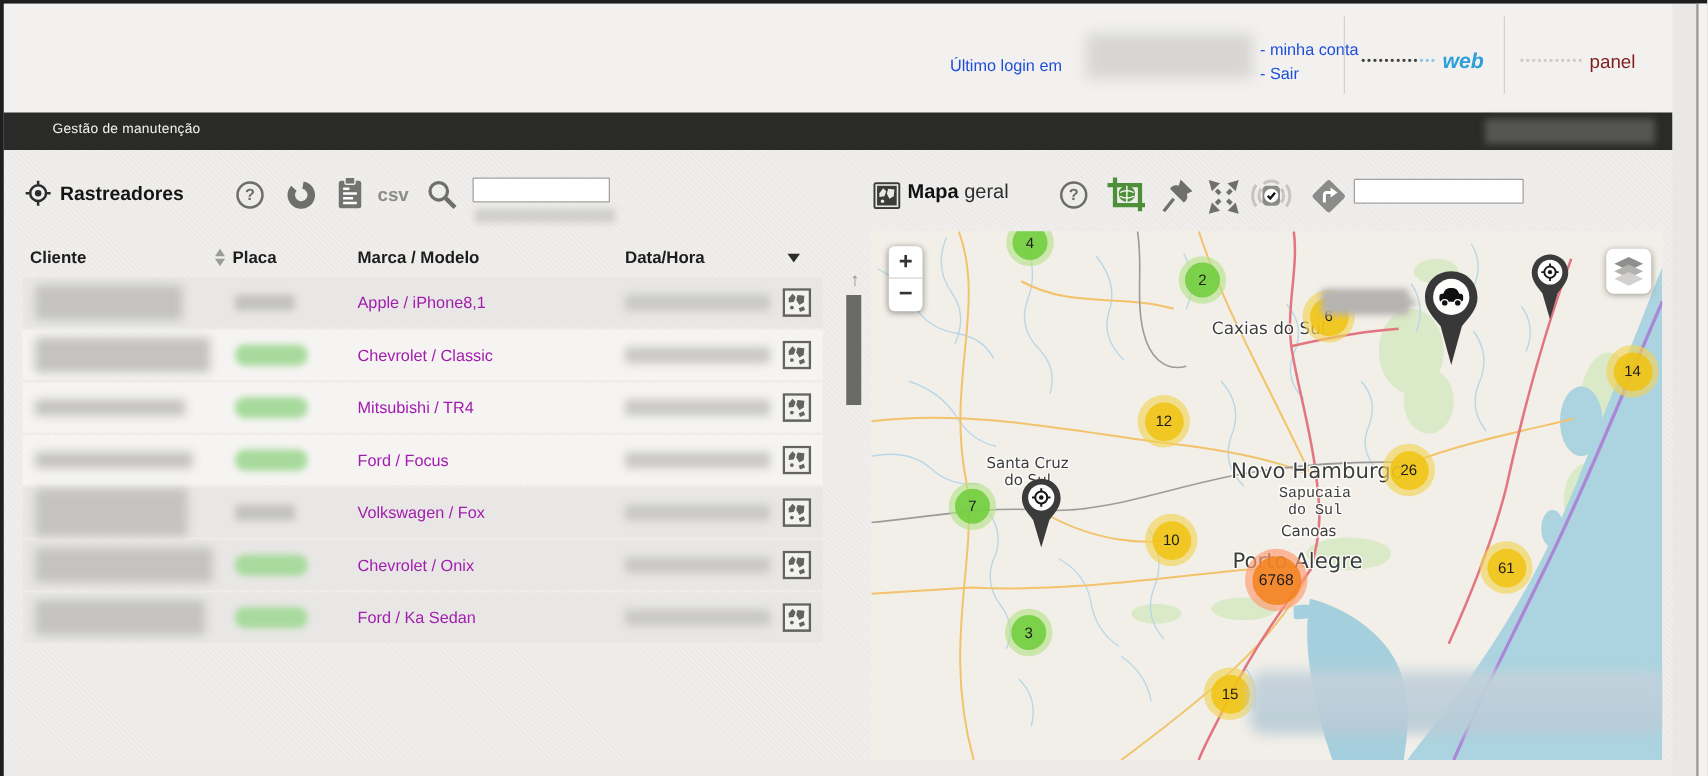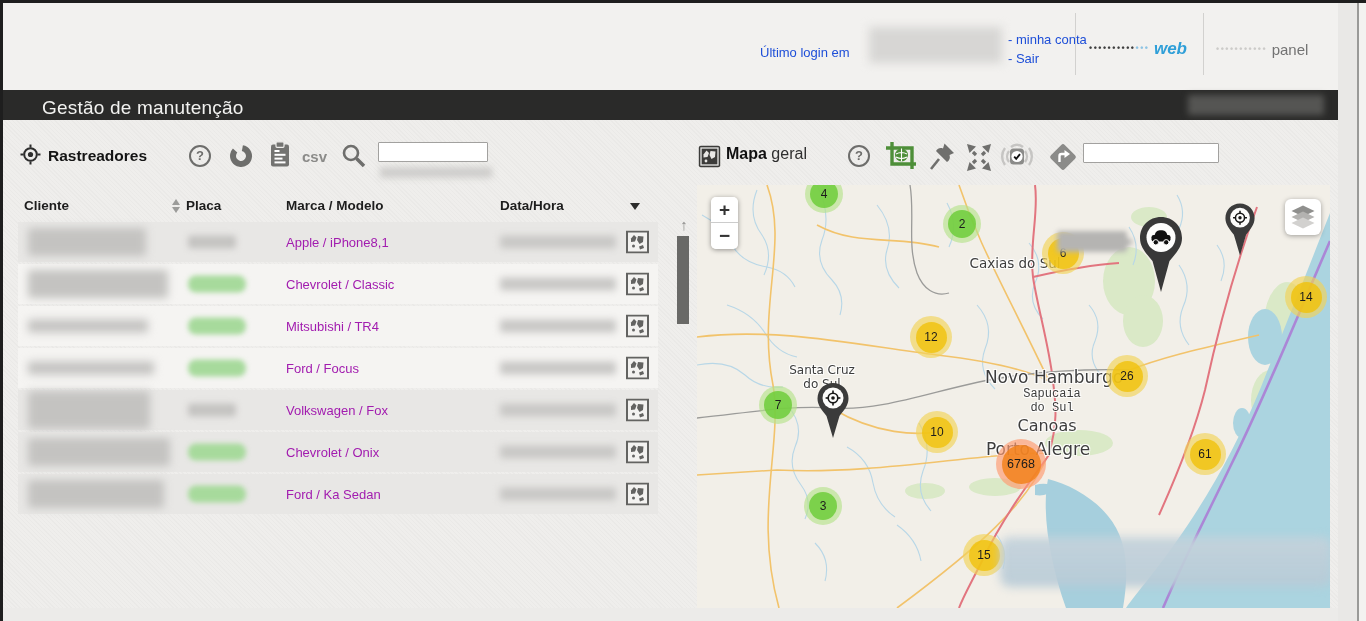--- a/index.html
+++ b/index.html
@@ -16,25 +16,25 @@
   .header { position:absolute; left:3px; top:3px; width:1335px; height:87px; background:#f2f1ef; }
   .hdr-text { position:absolute; font-size:13px; color:#1d4ed8; }
   .blur-name { position:absolute; left:866px; top:24px; width:133px; height:36px; background:#d7d6d4; filter:blur(5px); }
   .hdr-divider { position:absolute; top:10px; width:1px; height:62px; background:#d2d1cf; }
   .brand { position:absolute; white-space:nowrap; }
   .brand .dots { font-size:9px; letter-spacing:1.5px; font-weight:bold; position:relative; top:-3px; }
   .brand-web .dots-dark { color:#3f3f3f; }
   .brand-web .dots-blue { color:#8ec4e4; }
   .brand-web .suffix { font-size:17px; font-weight:bold; font-style:italic; }
   .brand-panel .dots { color:#cccbc9; }
-  .brand-panel .suffix { font-size:15px; color:#737373; }
+  .brand-panel .suffix { font-size:15px; color:#7f1d1d; }
 
   
   .titlebar { position:absolute; left:3px; top:90px; width:1335px; height:30px; background:#29292818; background:#2a2a29; }
-  .titlebar .title { position:absolute; left:39px; top:7px; color:#f2f2f0; font-size:19px; letter-spacing:.2px; }
+  .titlebar .title { position:absolute; left:39px; top:7px; color:#f2f2f0; font-size:11px; letter-spacing:.2px; }
   .titlebar .blur-btn { position:absolute; right:14px; top:5px; width:136px; height:20px; background:#555553; filter:blur(3px); border-radius:2px; }
 
   
   .workspace { position:absolute; left:3px; top:120px; width:1335px; height:488px; background:#efeeec;
     background-image:repeating-linear-gradient(45deg, rgba(0,0,0,0.018) 0 1px, transparent 1px 3px); }
   .bottombar { position:absolute; left:3px; top:608px; width:1335px; height:13px; background:#ecebe9; }
 
   
   .panel-title { position:absolute; font-size:15.5px; font-weight:bold; color:#141414; }
   .icon-btn { position:absolute; cursor:pointer; }
@@ -406,21 +406,21 @@
         </g>
 
         <path d="M633 56 C600 132 568 212 534 280 C510 330 486 376 466 423" fill="none" stroke="#ab86d6" stroke-width="2.6"></path>
       </svg>
 
       <div id="city-labels">
           <div class="city-label" style="left: 318px; top: 79px; font-size: 13.5px;">Caxias do Sul</div>
           <div class="city-label" style="left: 125px; top: 193px; font-size: 12px;">Santa Cruz<br>do Sul</div>
           <div class="city-label" style="left: 357px; top: 193px; font-size: 17px;">Novo Hamburgo</div>
           <div class="city-label" style="left: 355px; top: 217px; font-size: 12px; font-family: Liberation Mono, monospace;">Sapucaia<br>do Sul</div>
-          <div class="city-label" style="left: 350px; top: 241px; font-size: 16px;">Canoas</div>
+          <div class="city-label" style="left: 350px; top: 241px; font-size: 12px;">Canoas</div>
           <div class="city-label" style="left: 341px; top: 265px; font-size: 17px;">Porto Alegre</div>
         </div>
       <div id="clusters">
           <div class="cluster small" style="left: 127px; top: 9px;">
             <div class="inner">4</div>
           </div>
           <div class="cluster small" style="left: 265px; top: 39px;">
             <div class="inner">2</div>
           </div>
           <div class="cluster medium" style="left: 366px; top: 68px;">

